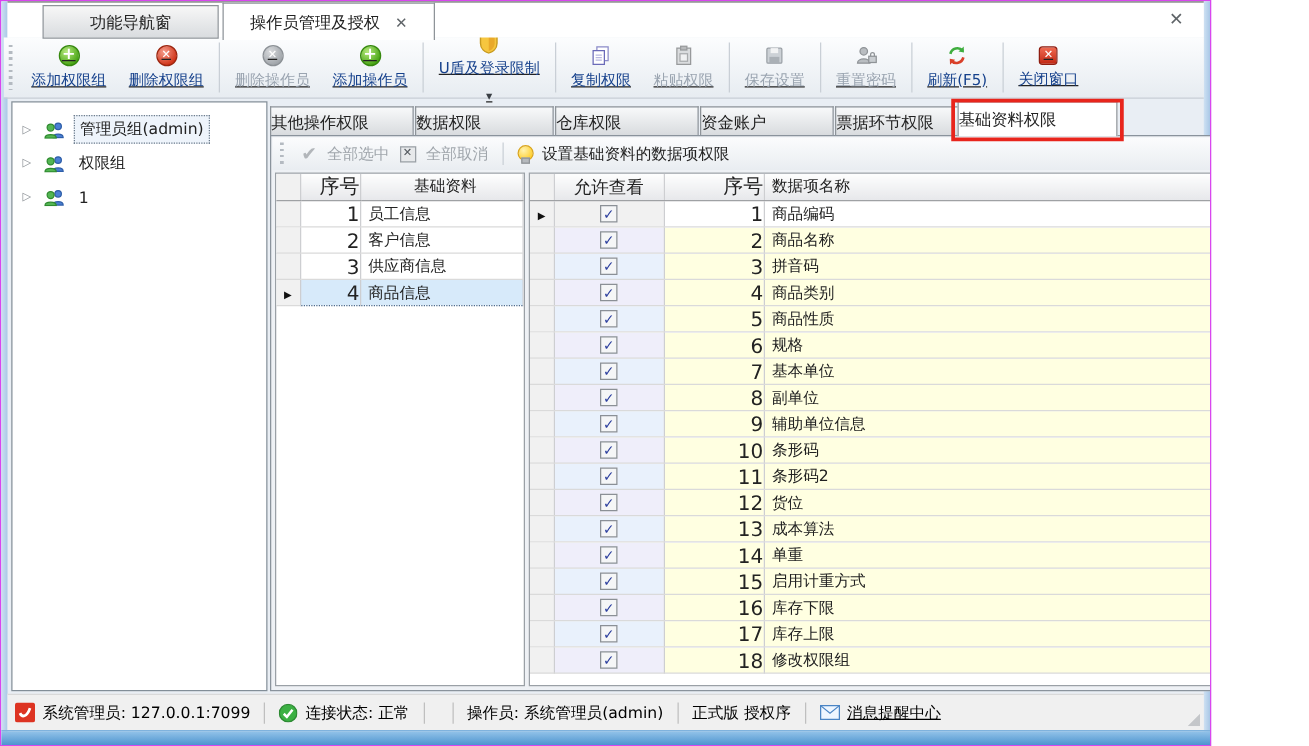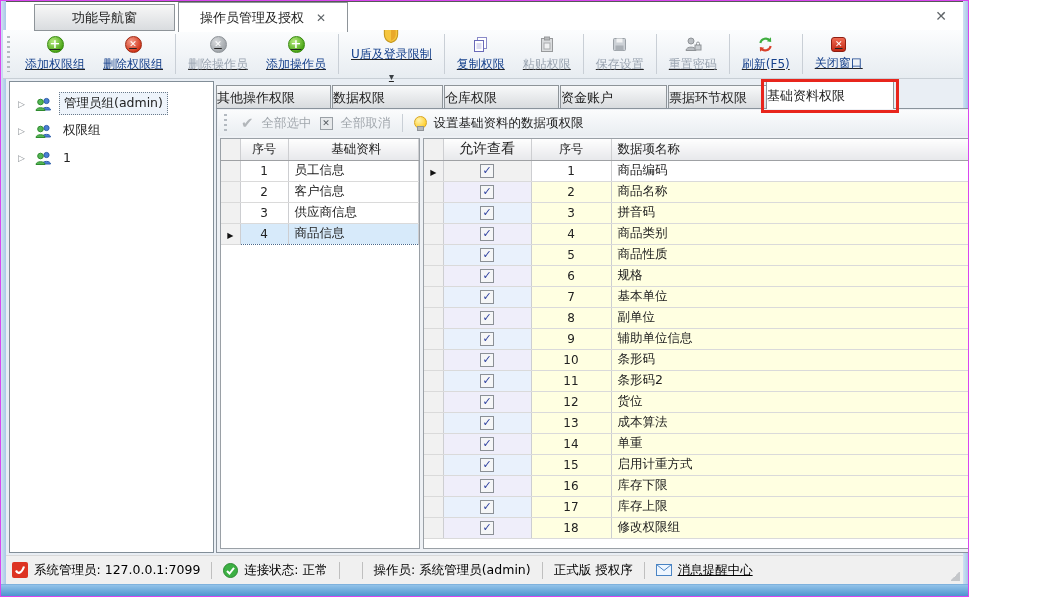--- a/index.html
+++ b/index.html
@@ -73,21 +73,21 @@
   .ic-bulb::after { content:""; position:absolute; left:3px; bottom:0; width:5px; height:3px; background:#b5b9bd; border:1px solid #8f9397; }
 
   
   table { border-collapse:collapse; table-layout:fixed; width:100%; }
   td,th { height:21px; border-right:1px solid #cdced1; border-bottom:1px solid #dadada; font-weight:400; overflow:hidden; white-space:nowrap; }
   th { background:linear-gradient(#fefefe,#e7e8eb); border-bottom:1px solid #9fa1a4; font-size:14px; }
   .ltable { position:absolute; left:3px; top:29px; width:200px; bottom:3px; background:#fff; border:1px solid #9aa0a6; overflow:hidden; }
   .rtable { position:absolute; left:206px; right:2px; top:29px; bottom:3px; background:#fff; border:1px solid #9aa0a6; overflow:hidden; }
   .rtable .tarea { position:absolute; left:0; right:17px; top:0; bottom:0; overflow:hidden; }
   .ind { width:19px; background:#f1f1f1; text-align:center; }
-  .noc { width:48px; text-align:center; font-size:12px; }
+  .noc { width:48px; text-align:right; font-size:16px; }
   .nmc { padding-left:6px; font-size:12.5px; }
   .rtable .cbc { width:88px; text-align:center; }
   .rtable .noc { width:80px; }
   .marker { display:none; font-size:8px; color:#111; }
   .ltable tr:last-of-type .marker { display:inline; }
   .rtable tr:first-of-type .marker { display:inline; }
   .ltable td.noc,.ltable td.nmc { background:#fff; }
   .ltable tr:last-of-type td.noc,.ltable tr:last-of-type td.nmc { background:#d7eafa; border-top:1px dotted #49698c; border-bottom:1px dotted #49698c; }
   .rtable td.cbc { background:#e9f1fc; }
   .rtable tr:nth-of-type(even) td.cbc { background:#efeefa; }

